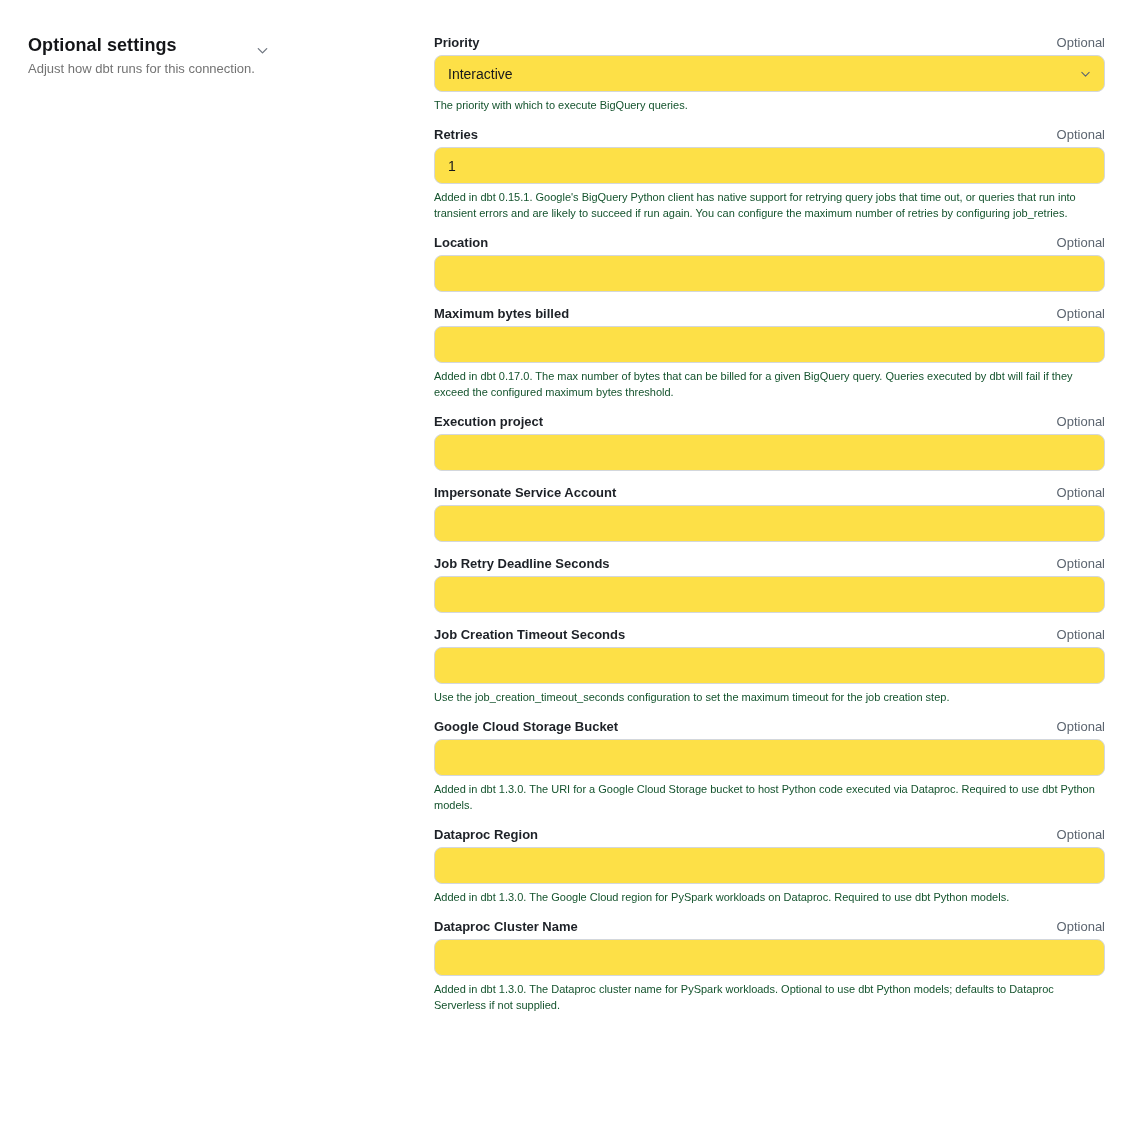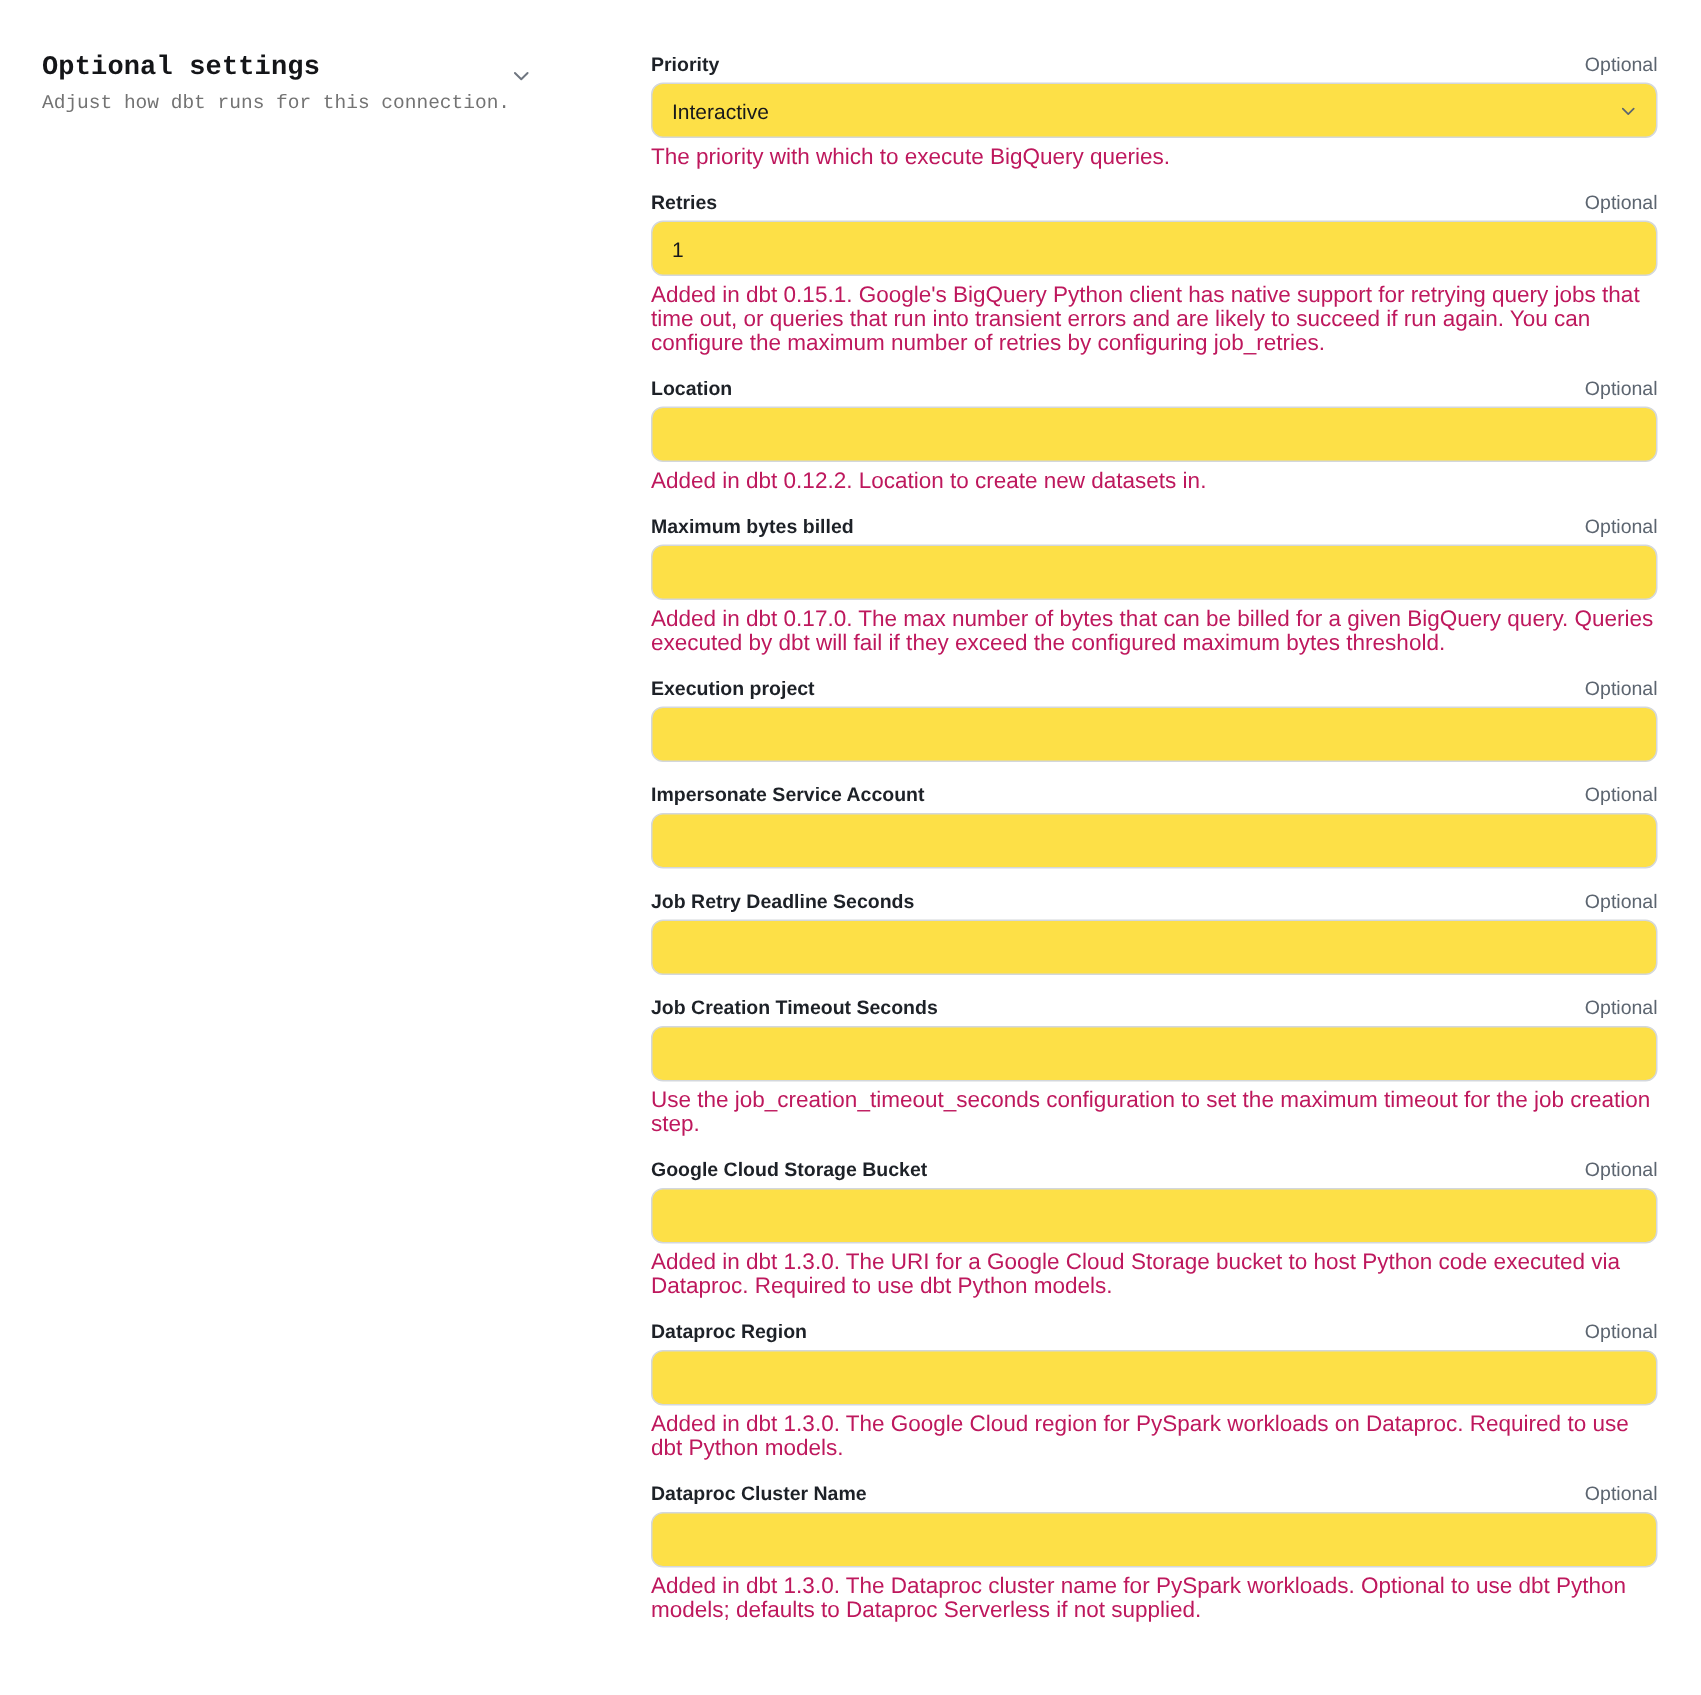--- a/index.html
+++ b/index.html
@@ -13,21 +13,20 @@
     overflow: hidden;
   }
   .page { display: flex; align-items: flex-start; padding: 34px 0 0 28px; }
 
   
   .left {
     width: 392px;
     display: flex;
     align-items: flex-start;
     flex-shrink: 0;
-    font-family: Liberation Mono, monospace;
   }
   .left h2 {
     margin: 0;
     font-size: 18px;
     font-weight: 700;
     line-height: 22px;
     color: #141518;
     letter-spacing: 0.1px;
   }
   .left p {
@@ -75,23 +74,23 @@
     right: 13px;
     top: 50%;
     transform: translateY(-50%);
     display: none;
     line-height: 0;
     pointer-events: none;
   }
   .select .select-chevron { display: block; }
   .field-help {
     margin-top: 5px;
-    font-size: 15px;
+    font-size: 11px;
     line-height: 16px;
-    color: #be185d;
+    color: #14532d;
   }
   .field-help:empty { display: none; }
 </style>
 </head>
 <body>
 
 <div class="page">
 
   <aside class="left">
     <div>
@@ -137,21 +136,20 @@
 
       <div class="field">
         <div class="field-head">
           <label class="field-label">Location</label>
           <span class="field-optional">Optional</span>
         </div>
         <div class="control-wrap">
           <input class="control" type="text" style="">
           
         </div>
-        <div class="field-help">Added in dbt 0.12.2. Location to create new datasets in.</div>
       </div>
 
       <div class="field">
         <div class="field-head">
           <label class="field-label">Maximum bytes billed</label>
           <span class="field-optional">Optional</span>
         </div>
         <div class="control-wrap">
           <input class="control" type="text" style="">
           

